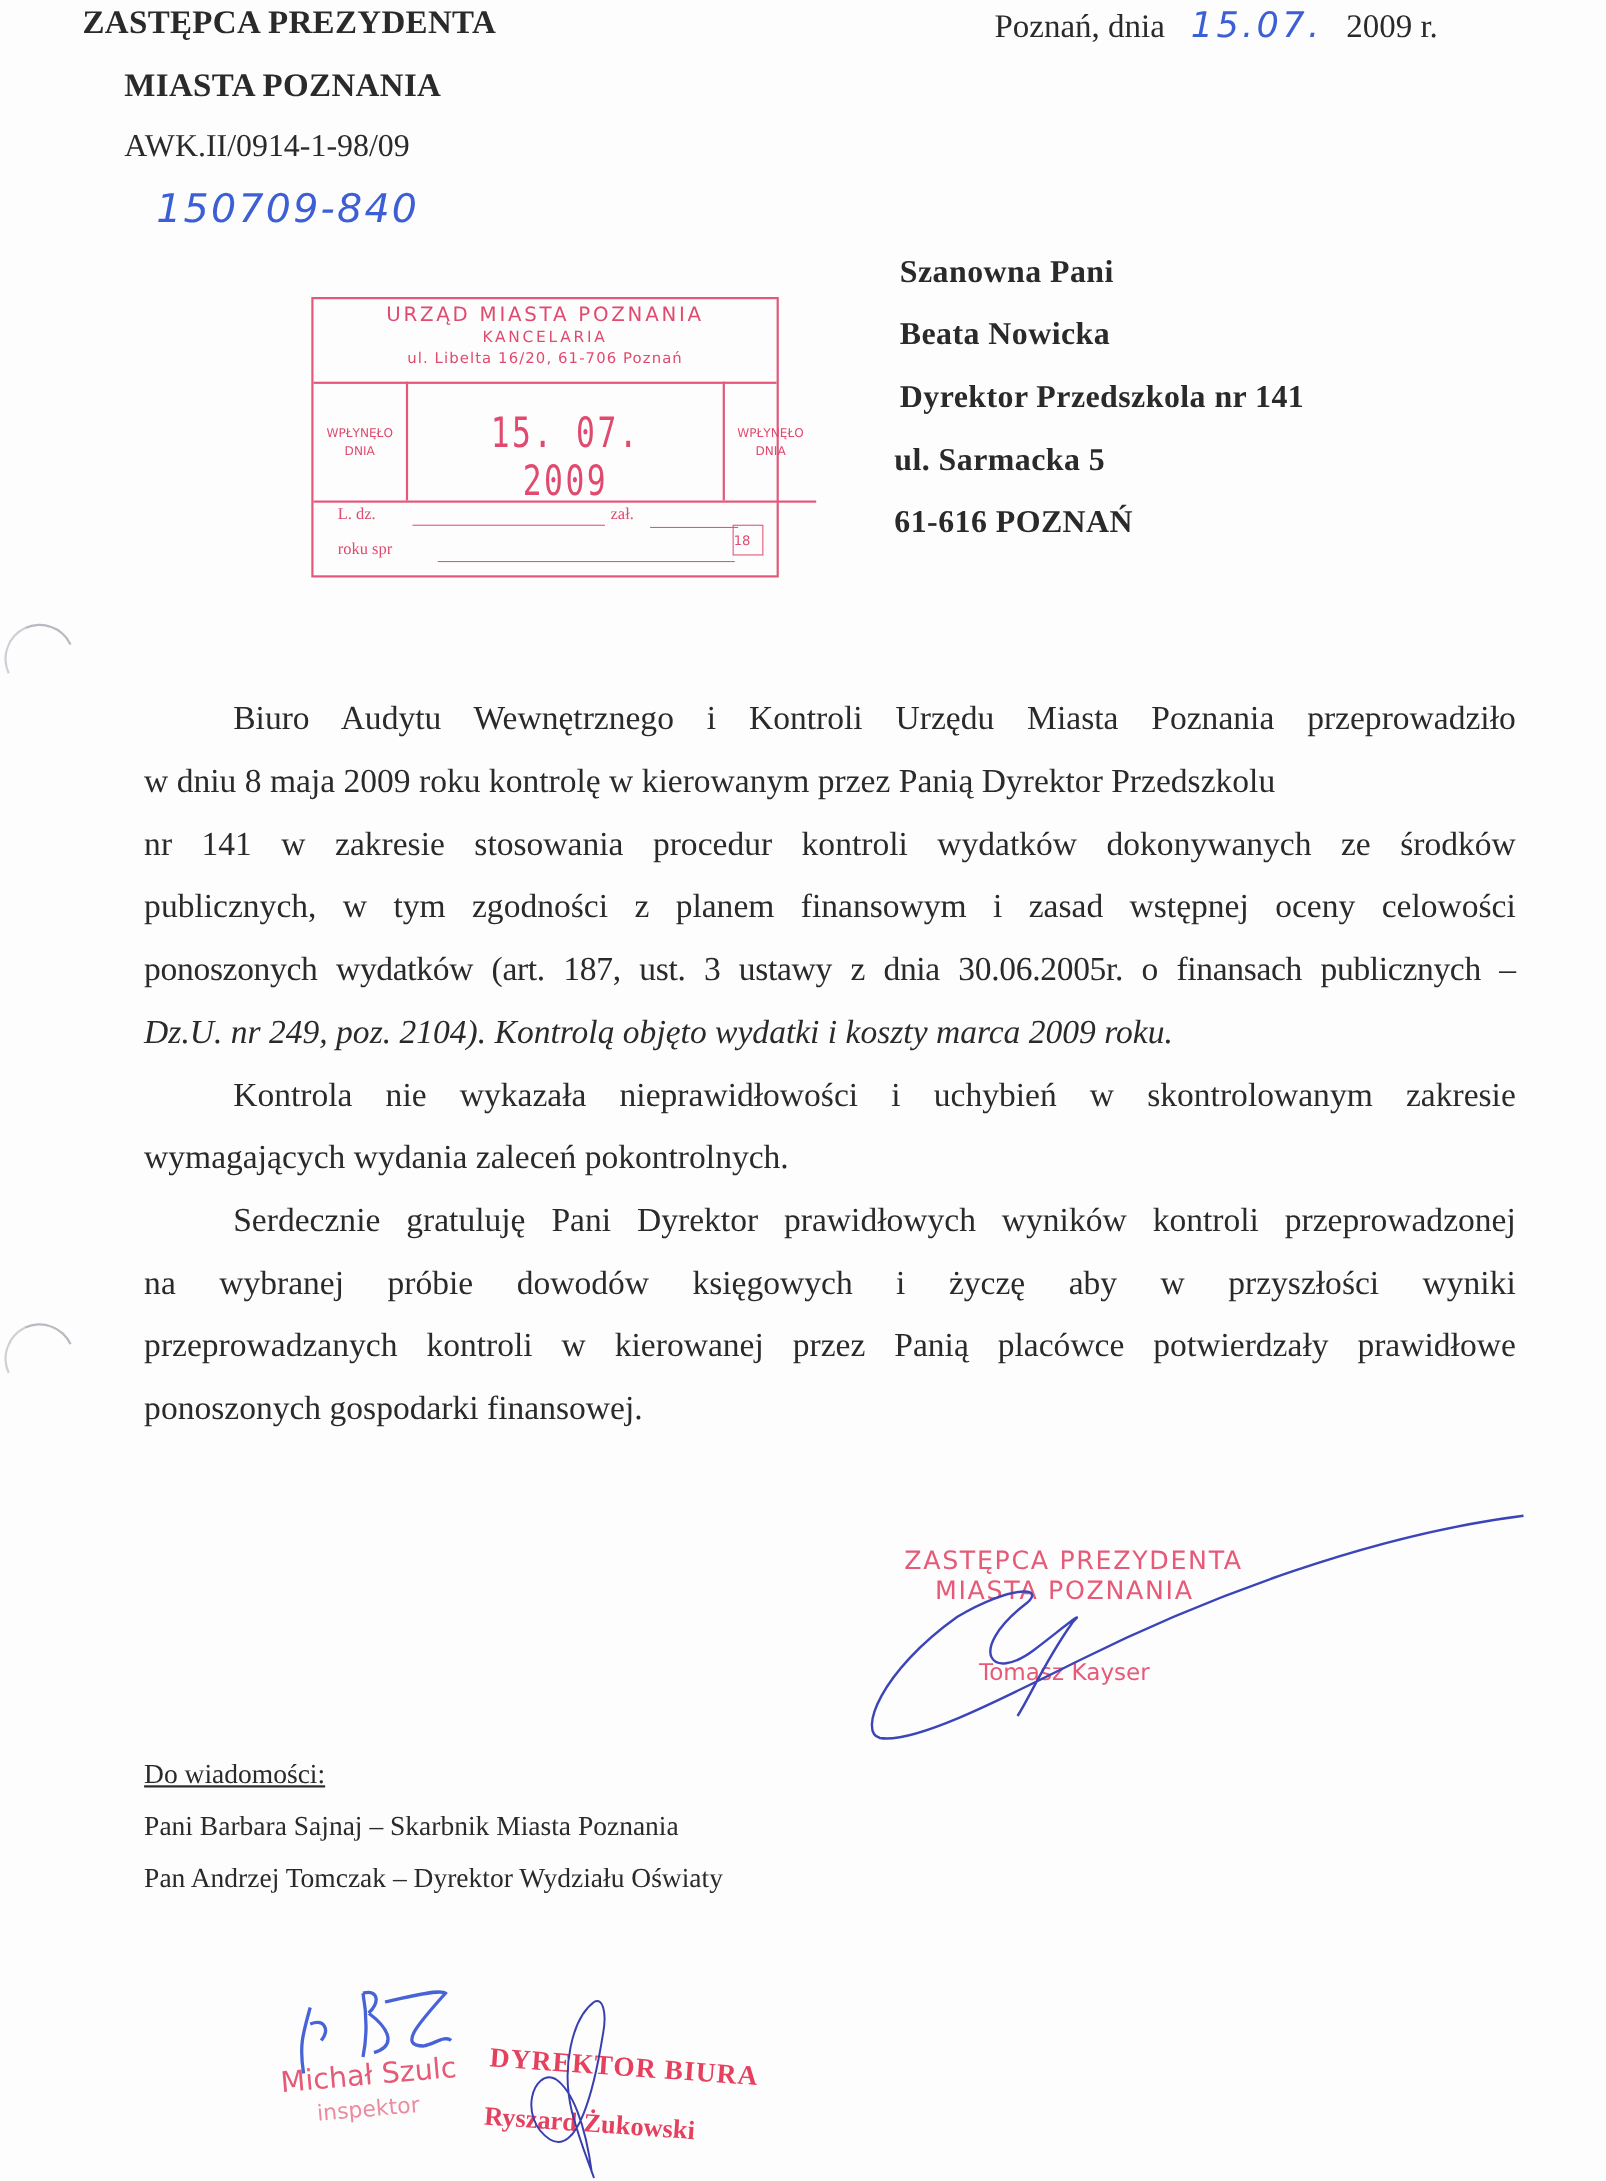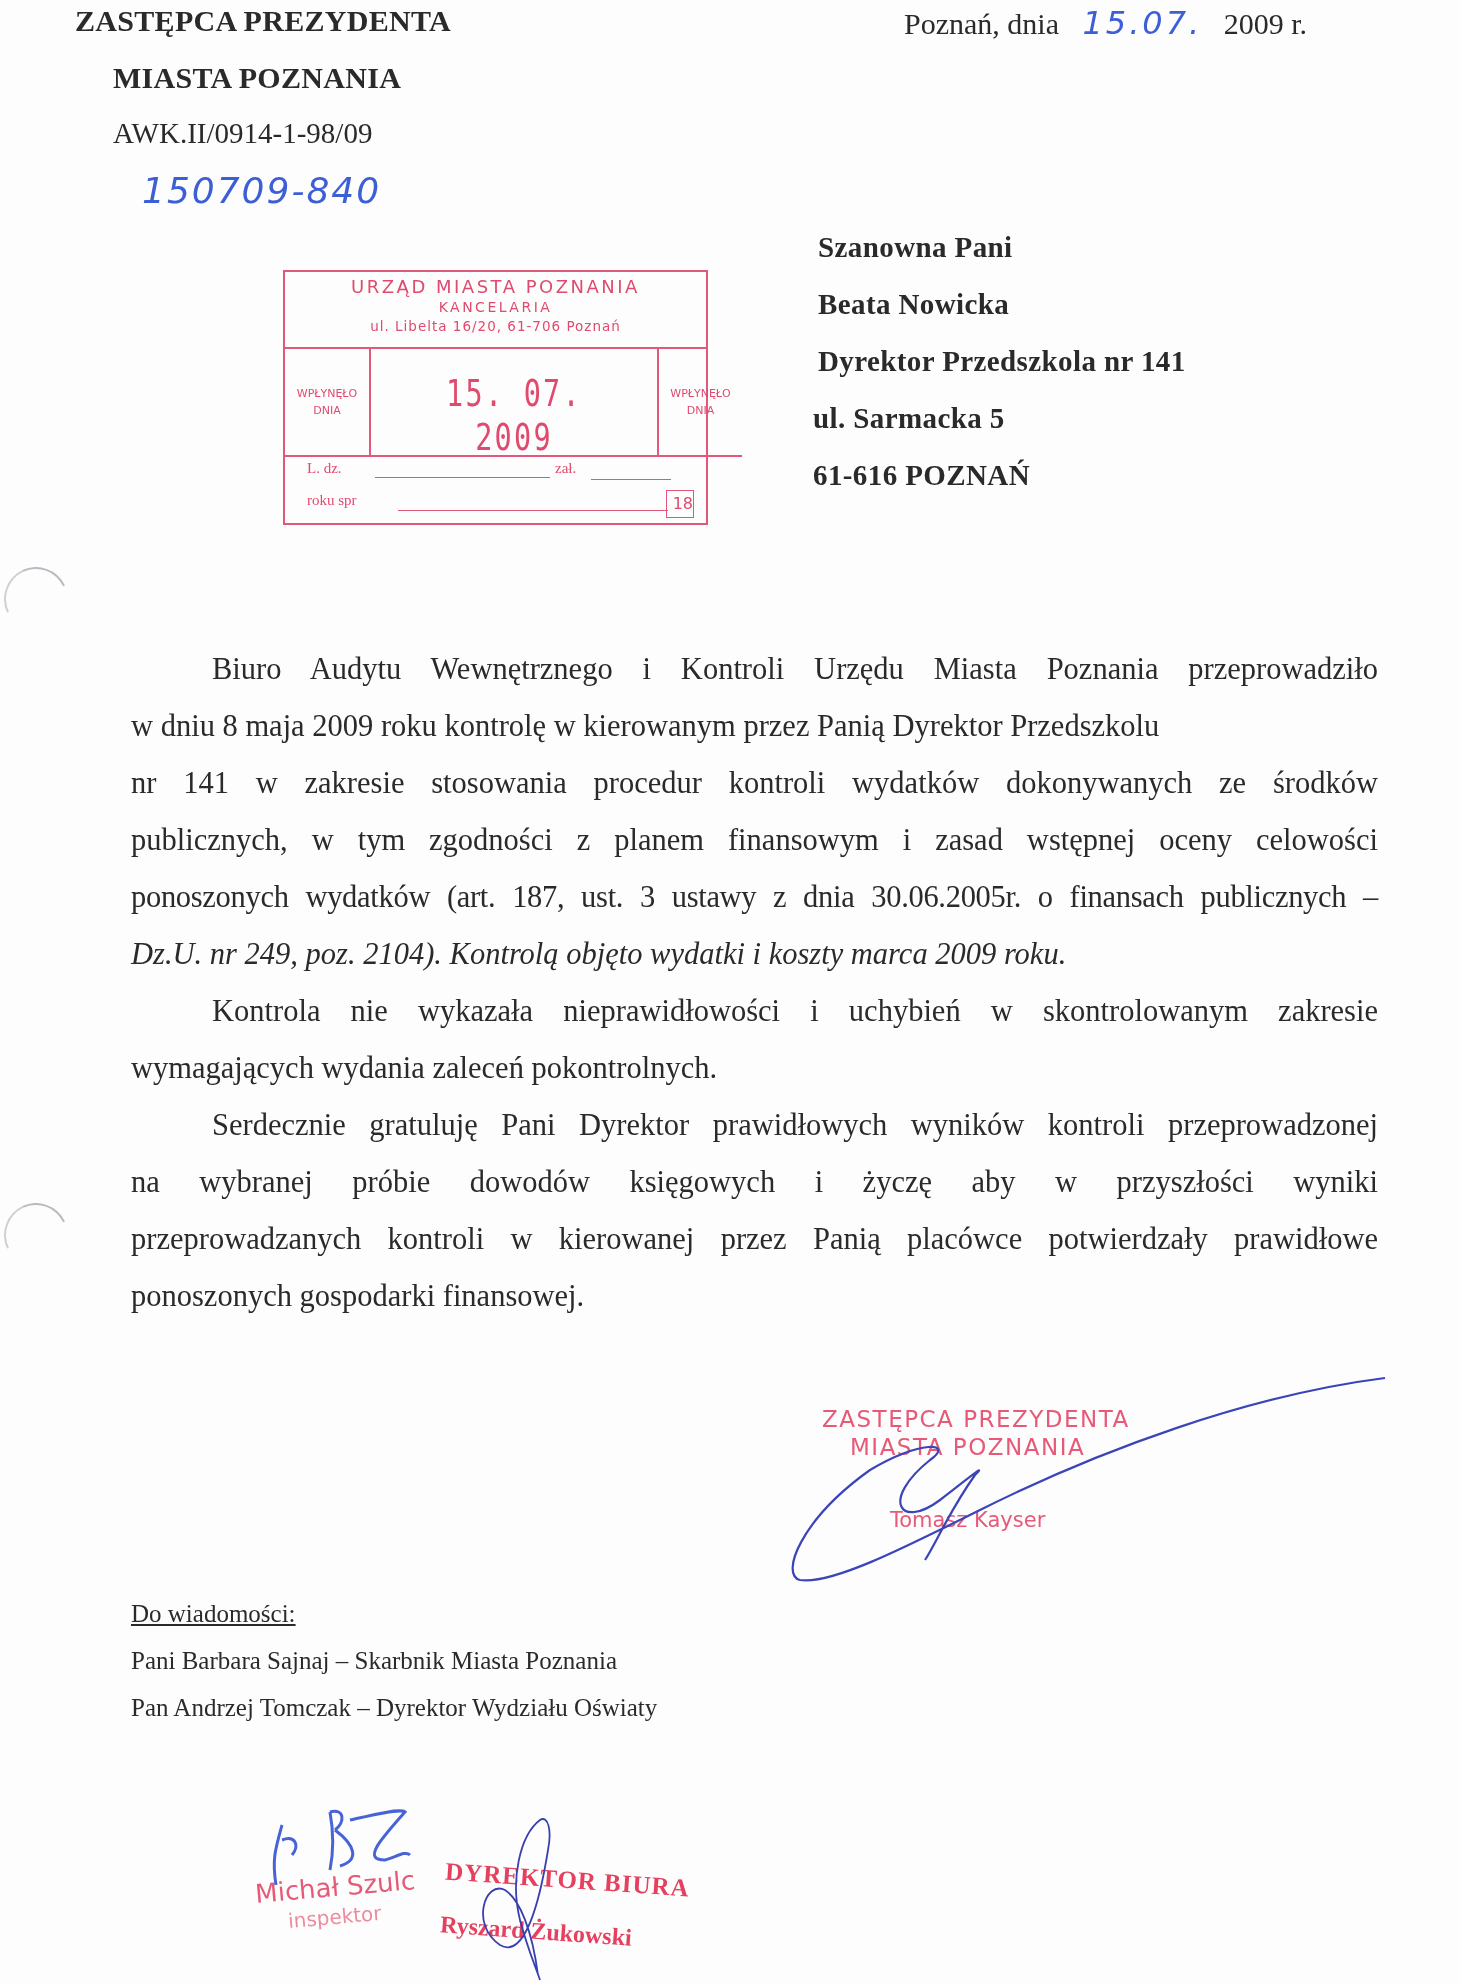--- a/index.html
+++ b/index.html
@@ -3,38 +3,38 @@
 <meta charset="utf-8">
 <style>
   html, body { margin:0; padding:0; }
   body { width:1460px; height:1983px; background:#fdfdfd; position:relative; overflow:hidden;
          font-family:"Liberation Serif", "DejaVu Serif", serif; color:#2a2a2a; }
   .abs { position:absolute; white-space:nowrap; }
   .hdr-bold { font-weight:bold; font-size:30px; letter-spacing:0.3px; }
   .ref { font-size:29px; }
   .hand { font-family:"DejaVu Sans", sans-serif; color:#3d5fd6; font-style:italic; }
   .addr { font-weight:bold; font-size:29px; letter-spacing:0.4px; }
-  .body-line { font-size:30.5px; left:131px; width:1247px; white-space:nowrap;margin-top:16px; }
+  .body-line { font-size:30.5px; left:131px; width:1247px; white-space:nowrap; }
   .justify { text-align:justify; text-align-last:justify; white-space:normal; }
   .indent { left:212px; width:1166px; }
   .cc { font-size:25px; left:131px; }
   .stamp { position:absolute; left:283px; top:270px; width:425px; height:255px;
            border:2px solid #e3587a; box-sizing:border-box; color:#e04a6e;
            font-family:"DejaVu Sans", sans-serif; }
   .stamp .row1 { position:absolute; left:0; top:0; width:100%; height:75px; border-bottom:2px solid #e3587a; text-align:center; }
   .stamp .row2 { position:absolute; left:0; top:75px; width:100%; height:108px; border-bottom:2px solid #e3587a;padding-left:36px; }
   .stamp .cellL { position:absolute; left:0; top:0; width:86px; height:100%; border-right:2px solid #e3587a; font-size:11px; text-align:center; padding-top:38px; box-sizing:border-box; line-height:17px; }
   .stamp .cellR { position:absolute; right:0; top:0; width:85px; height:100%; border-left:2px solid #e3587a; font-size:11px; text-align:center; padding-top:38px; box-sizing:border-box; line-height:17px; }
   .stamp .date { position:absolute; left:88px; right:87px; top:24px; text-align:center; font-size:38px; letter-spacing:3px; font-family:"DejaVu Sans Mono", monospace; transform:scaleX(0.75); }
   .stamp .t1 { font-size:18px; letter-spacing:2.5px; margin-top:4px; }
   .stamp .t2 { font-size:14px; letter-spacing:2.5px; margin-top:2px; }
   .stamp .t3 { font-size:13.5px; letter-spacing:1px; margin-top:3px; }
   .stamp .lbl { position:absolute; font-family:"Liberation Serif", serif; font-size:15px; }
   .stamp .line { position:absolute; border-bottom:1.5px solid #e3587a; }
-  .stamp .num { position:absolute; right:12px; top:205px; width:26px; height:26px; border:1.5px solid #e3587a; font-size:16px; text-align:right; line-height:26px;margin-top:13px; }
+  .stamp .num { position:absolute; right:12px; top:205px; width:26px; height:26px; border:1.5px solid #e3587a; font-size:12px; text-align:left; line-height:26px; }
   .pstamp { color:#e65a78; font-family:"DejaVu Sans", sans-serif; }
   .punch { position:absolute; width:60px; height:60px; border-radius:50%; border-top:2px solid #b9b9c2; border-left:2px solid #cfcfd6; border-right:2px solid transparent; border-bottom:2px solid transparent; transform:rotate(20deg); }
   svg.sig { position:absolute; left:0; top:0; pointer-events:none; }
 </style>
 </head>
 <body>
 
 <div class="punch" style="left:4px; top:567px;"></div>
 <div class="punch" style="left:4px; top:1203px;"></div>
 

